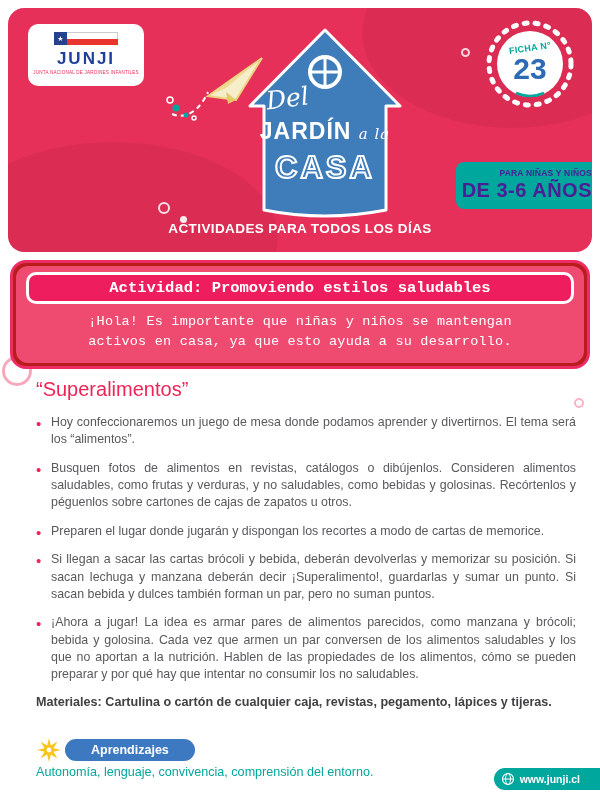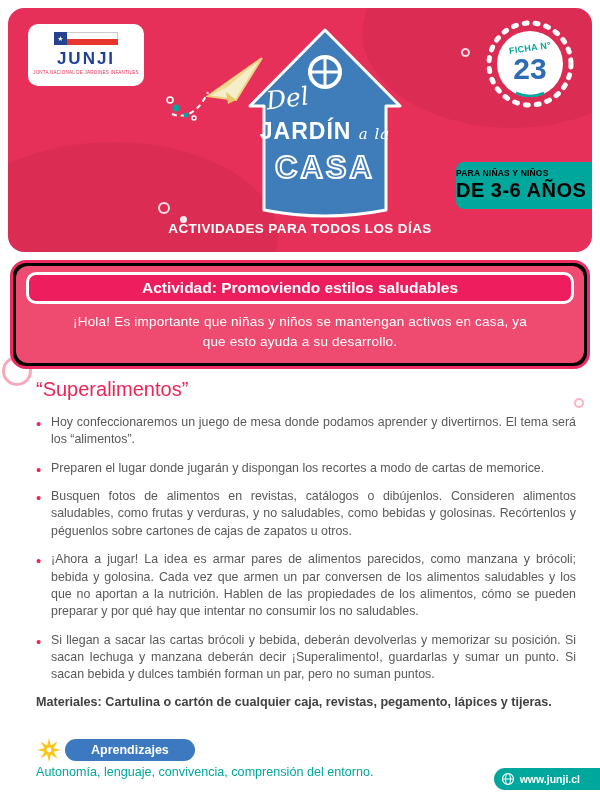--- a/index.html
+++ b/index.html
@@ -31,28 +31,28 @@
 
   .house{position:absolute;left:232px;top:18px;width:170px;height:198px;}
   .house svg{position:absolute;inset:0;}
   .ht-del{position:absolute;left:26px;top:58px;color:#fff;font-family:"DejaVu Serif",serif;font-style:italic;font-size:25px;transform:rotate(-7deg);}
   .ht-jardin{position:absolute;left:0;right:0;top:92px;text-align:center;color:#fff;font-weight:bold;font-size:23px;letter-spacing:1px;}
   .ht-ala{font-family:"DejaVu Serif",serif;font-style:italic;font-weight:normal;font-size:15px;}
   .ht-casa{position:absolute;left:0;right:0;top:124px;text-align:center;color:#3f7cba;font-weight:bold;font-size:31px;letter-spacing:3px;-webkit-text-stroke:2px #fff;}
 
   .plane{position:absolute;left:158px;top:44px;width:100px;height:70px;}
 
-  .age-banner{position:absolute;right:0;top:154px;width:136px;height:47px;background:#00a79d;border-radius:8px 0 0 8px;color:#000000;text-align:left;padding-top:6px;}
+  .age-banner{position:absolute;right:0;top:154px;width:136px;height:47px;background:#00a79d;border-radius:8px 0 0 8px;color:#4c1d95;text-align:right;padding-top:6px;}
   .age-line1{font-size:8.5px;font-weight:bold;letter-spacing:0.2px;}
   .age-line2{font-size:20px;font-weight:bold;letter-spacing:0.5px;margin-top:1px;}
 
   .tagline{position:absolute;left:0;right:0;top:213px;text-align:center;color:#fff;font-weight:bold;font-size:13.5px;letter-spacing:0.4px;}
 
   
-  .activity{position:absolute;left:10px;top:260px;width:580px;border:3px solid #ee2c64;border-radius:16px;background:#000000;padding:3px;z-index:2;}
+  .activity{position:absolute;left:10px;top:260px;width:580px;border:3px solid #ee2c64;border-radius:16px;background:#b91c1c;padding:3px;z-index:2;font-family:Liberation Mono, monospace;}
   .activity-inner{background:#ef4a70;border-radius:12px;padding:6px 0 10px;}
   .activity-title{margin:0 10px;background:#ee1e5e;border:3px solid #fff;border-radius:10px;padding:4px 8px;text-align:center;color:#fff;font-weight:bold;font-size:15.5px;}
   .activity-intro{margin:8px 45px 0;text-align:center;color:#fff;font-size:13.5px;line-height:1.5;letter-spacing:0.2px;}
 
   .pg-ring1{position:absolute;left:2px;top:356px;width:30px;height:30px;border:3px solid rgba(237,37,86,0.4);border-radius:50%;z-index:1;}
   .pg-ring2{position:absolute;right:16px;top:398px;width:10px;height:10px;border:2px solid rgba(237,37,86,0.35);border-radius:50%;}
 
   
   .content{position:absolute;left:36px;top:378px;width:540px;color:#58595b;}
   .section-title{margin:0 0 13px;color:#ed2556;font-size:20px;font-weight:normal;font-family:"Liberation Sans",sans-serif;}
@@ -142,24 +142,24 @@
     <div class="activity-inner">
       <div class="activity-title">Actividad: Promoviendo estilos saludables</div>
       <div class="activity-intro">¡Hola! Es importante que niñas y niños se mantengan activos en casa, ya que esto ayuda a su desarrollo.</div>
     </div>
   </div>
 
   <div class="content">
     <h2 class="section-title">“Superalimentos”</h2>
     <ul class="bullets">
       <li>Hoy confeccionaremos un juego de mesa donde podamos aprender y divertirnos. El tema será los “alimentos”.</li>
+      <li>Busquen fotos de alimentos en revistas, catálogos o dibújenlos. Consideren alimentos saludables, como frutas y verduras, y no saludables, como bebidas y golosinas. Recórtenlos y péguenlos sobre cartones de cajas de zapatos u otros.</li>
       <li>Preparen el lugar donde jugarán y dispongan los recortes a modo de cartas de memorice.</li>
-      <li>Busquen fotos de alimentos en revistas, catálogos o dibújenlos. Consideren alimentos saludables, como frutas y verduras, y no saludables, como bebidas y golosinas. Recórtenlos y péguenlos sobre cartones de cajas de zapatos u otros.</li>
+      <li>Si llegan a sacar las cartas brócoli y bebida, deberán devolverlas y memorizar su posición. Si sacan lechuga y manzana deberán decir ¡Superalimento!, guardarlas y sumar un punto. Si sacan bebida y dulces también forman un par, pero no suman puntos.</li>
       <li>¡Ahora a jugar! La idea es armar pares de alimentos parecidos, como manzana y brócoli; bebida y golosina. Cada vez que armen un par conversen de los alimentos saludables y los que no aportan a la nutrición. Hablen de las propiedades de los alimentos, cómo se pueden preparar y por qué hay que intentar no consumir los no saludables.</li>
-      <li>Si llegan a sacar las cartas brócoli y bebida, deberán devolverlas y memorizar su posición. Si sacan lechuga y manzana deberán decir ¡Superalimento!, guardarlas y sumar un punto. Si sacan bebida y dulces también forman un par, pero no suman puntos.</li>
     </ul>
     <p class="materials">
       <strong>Materiales:</strong>
       <span>Cartulina o cartón de cualquier caja, revistas, pegamento, lápices y tijeras.</span>
     </p>
     <div class="apr-row">
       <svg class="star-icon" viewBox="0 0 24 24">
         <polygon fill="#f9c51c" points="23,12 16.2,13.7 19.8,19.8 13.7,16.2 12,23 10.3,16.2 4.2,19.8 7.8,13.7 1,12 7.8,10.3 4.2,4.2 10.3,7.8 12,1 13.7,7.8 19.8,4.2 16.2,10.3"></polygon>
         <circle cx="12" cy="12" r="2.2" fill="#ffffff"></circle>
       </svg>

